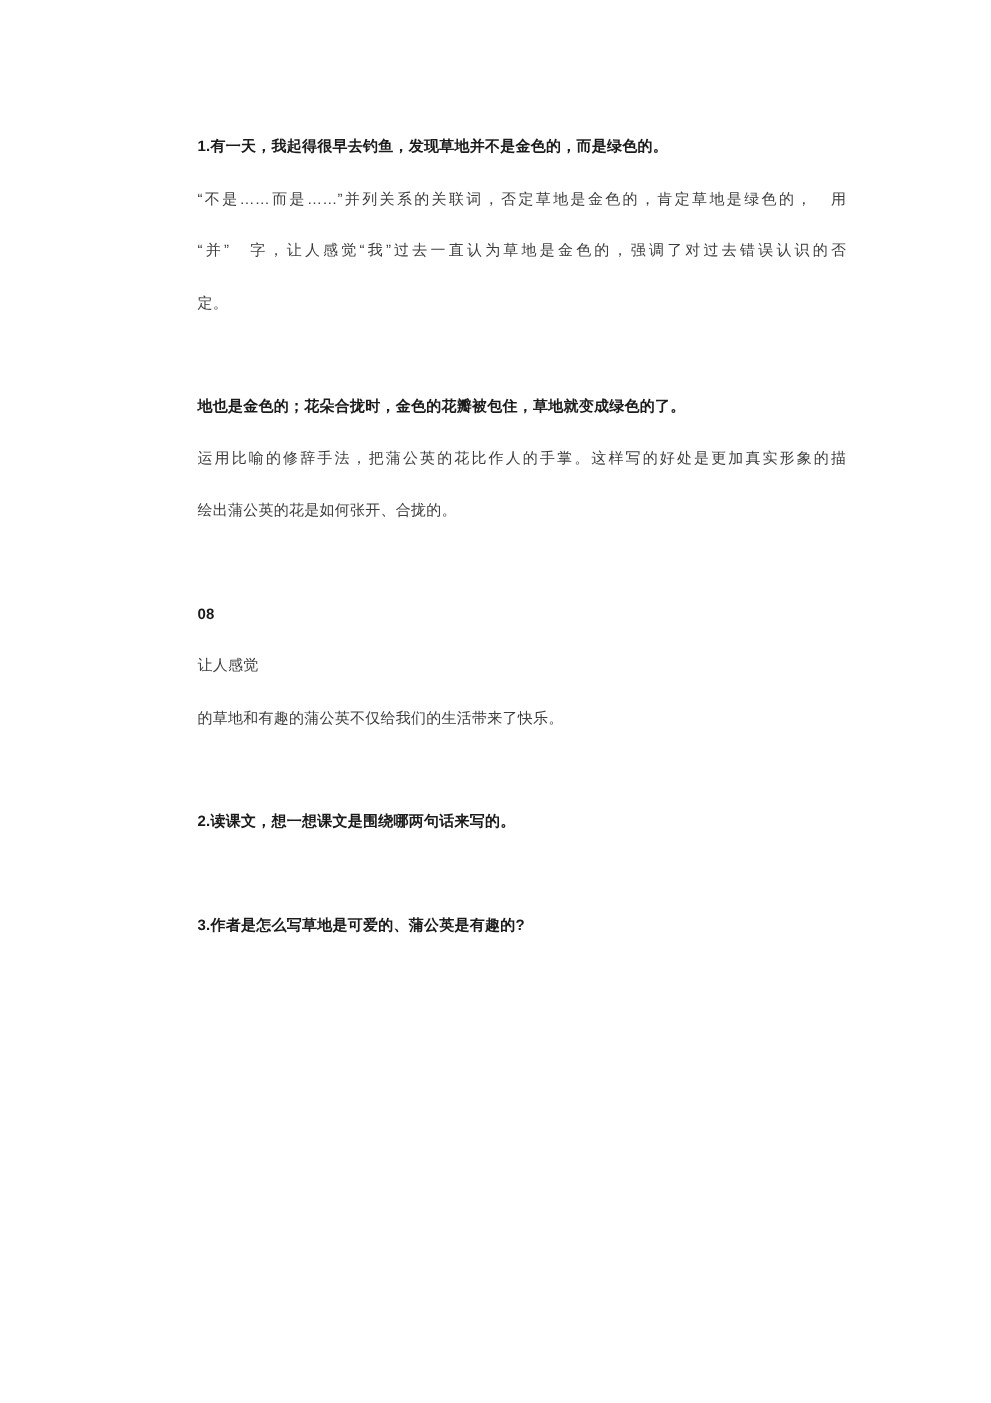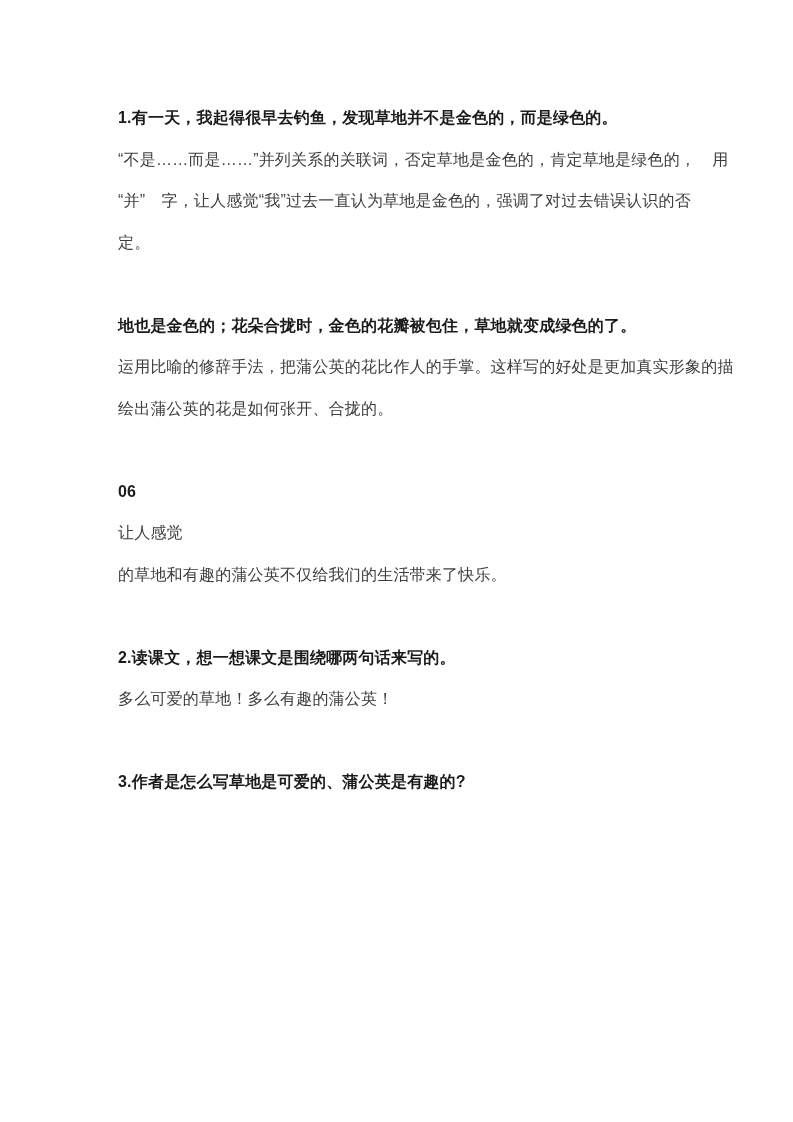--- a/index.html
+++ b/index.html
@@ -21,26 +21,27 @@
     top: 97px;
     width: 559px;
   }
   .block {
     margin: 0 0 41.5px 0;
   }
   .block:last-child {
     margin-bottom: 0;
   }
   .line {
-    font-size: 16px;
+    font-size: 12px;
     line-height: 41.5px;
     height: 41.5px;
     white-space: nowrap;
     color: #3d3d3d;
     letter-spacing: 0.2px;
+    margin-left: 40px;
   }
   .line.bold {
     font-weight: 700;
     color: #1b1b1b;
   }
   
   .line.fill {
     text-align: justify;
     text-align-last: justify;
   }
@@ -58,28 +59,27 @@
       <div class="line">定。</div>
     </section>
 
     <section class="block">
       <div class="line bold">地也是金色的；花朵合拢时，金色的花瓣被包住，草地就变成绿色的了。</div>
       <div class="line fill">运用比喻的修辞手法，把蒲公英的花比作人的手掌。这样写的好处是更加真实形象的描</div>
       <div class="line">绘出蒲公英的花是如何张开、合拢的。</div>
     </section>
 
     <section class="block">
-      <div class="line bold">06</div>
+      <div class="line bold">08</div>
       <div class="line">让人感觉</div>
       <div class="line">的草地和有趣的蒲公英不仅给我们的生活带来了快乐。</div>
     </section>
 
     <section class="block">
       <div class="line bold">2.读课文，想一想课文是围绕哪两句话来写的。</div>
-      <div class="line">多么可爱的草地！多么有趣的蒲公英！</div>
     </section>
 
     <section class="block">
       <div class="line bold">3.作者是怎么写草地是可爱的、蒲公英是有趣的?</div>
     </section>
 
   </div>
 </div>
 
 </body></html>

